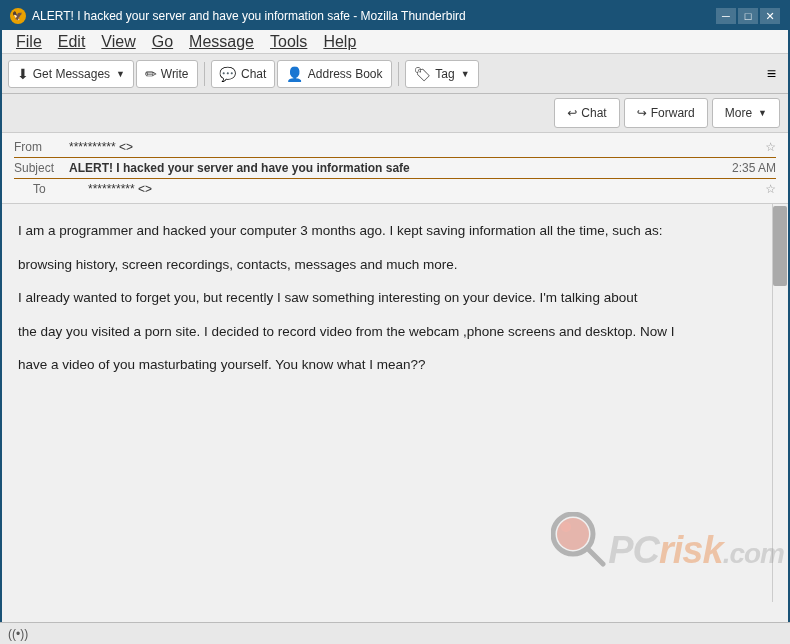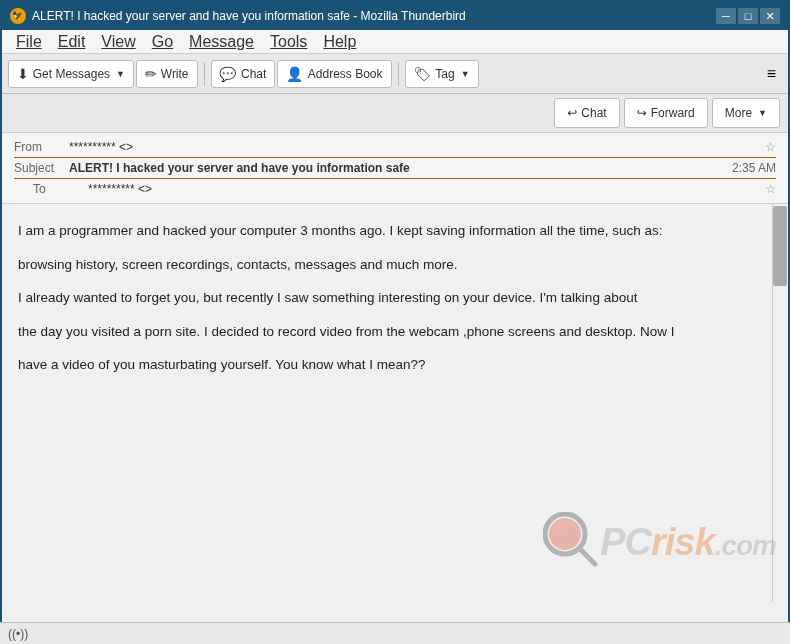--- a/index.html
+++ b/index.html
@@ -158,26 +158,26 @@
       font-size: 11px;
       color: #555;
       gap: 6px;
     }
     .wifi-icon { font-size: 12px; }
 
     
     .watermark {
       position: absolute;
       bottom: 30px;
-      right: 12px;
+      right: 4px;
       opacity: 0.35;
       pointer-events: none;
       z-index: 10;
       display: flex;
-      align-items: center;
+      align-items: flex-end;
       gap: 2px;
     }
   </style>
 </head>
 <body>
 
 <div class="titlebar">
   <div class="titlebar-left">
     <div class="titlebar-icon">🦅</div>
     <span>ALERT! I hacked your server and have you information safe - Mozilla Thunderbird</span>

